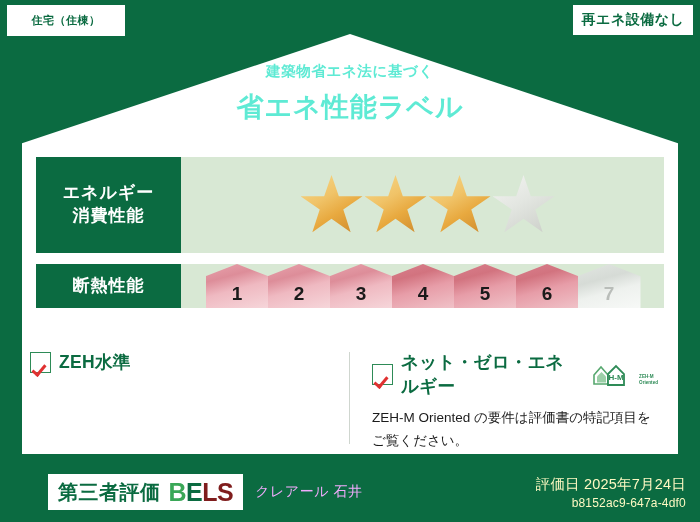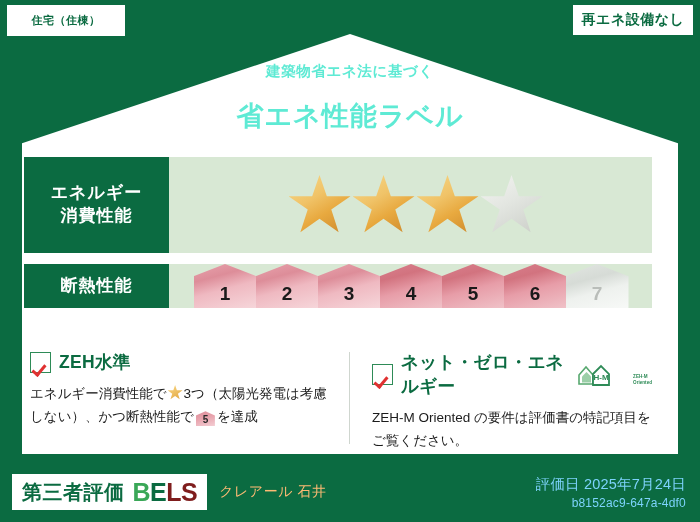--- a/index.html
+++ b/index.html
@@ -39,26 +39,26 @@
     right: 6px; top: 4px; width: 122px; height: 32px;
     font-size: 14px;
   }
 
   
   #title-block {
     position: absolute; left: 0; top: 62px; width: 700px;
     text-align: center; color: #5eead4;
   }
   #title-sub { font-size: 14.5px; font-weight: bold; letter-spacing: 0.6px; }
-  #title-main { font-size: 27px; font-weight: bold; letter-spacing: 1px; margin-top: 17px; text-align: center; }
+  #title-main { font-size: 27px; font-weight: bold; letter-spacing: 1px; margin-top: 8px; text-align: center; }
 
   
   .rating-row {
     position: absolute;
-    left: 24px; width: 628px;
+    left: 36px; width: 628px;
     display: flex;
   }
   #row-energy { top: 157px; height: 96px; }
   #row-insulation { top: 264px; height: 44px; }
 
   .row-label {
     background: #0b6b41;
     color: #ffffff;
     font-weight: bold;
     font-size: 17px;
@@ -112,21 +112,21 @@
     color: #b9bdb9;
   }
 
   
   #criteria {
     position: absolute;
     left: 30px; top: 350px;
     width: 640px; height: 96px;
     display: flex;
   }
-  .criteria-col { width: 50%; position: relative; padding-right: 18px; }
+  .criteria-col { width: 50%; position: relative; padding-right: 12px; }
   .criteria-col + .criteria-col { padding-left: 22px; }
   #criteria-divider {
     position: absolute; left: 349px; top: 352px;
     width: 1px; height: 92px; background: #cfd6cf;
   }
   .criteria-head {
     display: flex; align-items: center; gap: 8px;
     margin-bottom: 8px;
   }
   .check-box {
@@ -159,56 +159,56 @@
     display: inline-block; width: 19px; height: 15px;
     vertical-align: -2px; margin: 0 2px;
     background: linear-gradient(165deg, #dd8d99 0%, #e8a3ad 45%, #f3cdd3 100%);
     clip-path: polygon(0% 28%, 50% 0%, 100% 28%, 100% 100%, 0% 100%);
     color: #2a2a2a; font-size: 10px; font-weight: bold;
     text-align: center; line-height: 18px;
   }
 
   
   #zehm-logo {
-    display: inline-flex; align-items: flex-end; gap: 11px;
+    display: inline-flex; align-items: flex-end; gap: 2px;
     margin-left: 4px;
   }
   #zehm-logo svg { display: block; }
   #zehm-logo-text {
     font-size: 4.6px; color: #2e8b57; font-weight: bold;
     line-height: 1.2; text-align: left; padding-bottom: 2px;
   }
 
   
   #bottom-bar {
     position: absolute; left: 0; bottom: 0;
     width: 700px; height: 60px;
     background: #0b6b41;
-    display: flex; align-items: center;
+    display: flex; align-items: center; padding-left: 36px;
   }
   #bels-box {
     background: #ffffff;
     margin-left: 12px;
     padding: 4px 10px 4px 10px;
     height: 36px;
     display: flex; align-items: center; gap: 8px;
   }
   #bels-third-party {
     color: #0b6b41; font-weight: bold; font-size: 20px; letter-spacing: 0.5px;
   }
   #bels-mark { font-weight: bold; font-size: 25px; letter-spacing: -0.5px; }
   #bels-mark .b1 { color: #3aa757; }
   #bels-mark .b2 { color: #0b6b41; }
   #bels-mark .b3 { color: #7f1d1d; }
   #evaluator-name {
-    color: #fdba74; font-size: 14px; margin-left: 12px; letter-spacing: 0.5px;
+    color: #f0abfc; font-size: 14px; margin-left: 12px; letter-spacing: 0.5px;
   }
   #bottom-right {
     margin-left: auto; margin-right: 14px;
-    text-align: right; color: #7dd3fc;
+    text-align: right; color: #fef9c3;
   }
   #eval-date { font-size: 14.5px; letter-spacing: 0.2px; }
   #eval-id { font-size: 12px; margin-top: 2px; letter-spacing: 0.2px; }
 </style>
 </head>
 <body>
 
 <div id="label-root">
 
   <div id="roof-shape"></div>
@@ -249,23 +249,20 @@
   </div>
 
   <div id="criteria-divider"></div>
 
   <div id="criteria">
 
     <div class="criteria-col">
       <div class="criteria-head">
         <span class="check-box"></span>
         <span class="criteria-title">ZEH水準</span>
-      </div>
-      <div class="criteria-text">
-        <span>エネルギー消費性能で</span><span class="inline-star"></span><span>3つ（太陽光発電は考慮しない）、かつ断熱性能で</span><span class="inline-house">5</span><span>を達成</span>
       </div>
     </div>
 
     <div class="criteria-col">
       <div class="criteria-head">
         <span class="check-box"></span>
         <span class="criteria-title">ネット・ゼロ・エネルギー</span>
         <span id="zehm-logo">
           <svg width="46" height="26" viewBox="0 0 46 26" aria-hidden="true">
             <path d="M3 14 L10 6 L17 14 L17 23 L3 23 Z" fill="none" stroke="#57a86f" stroke-width="1.6"></path>

